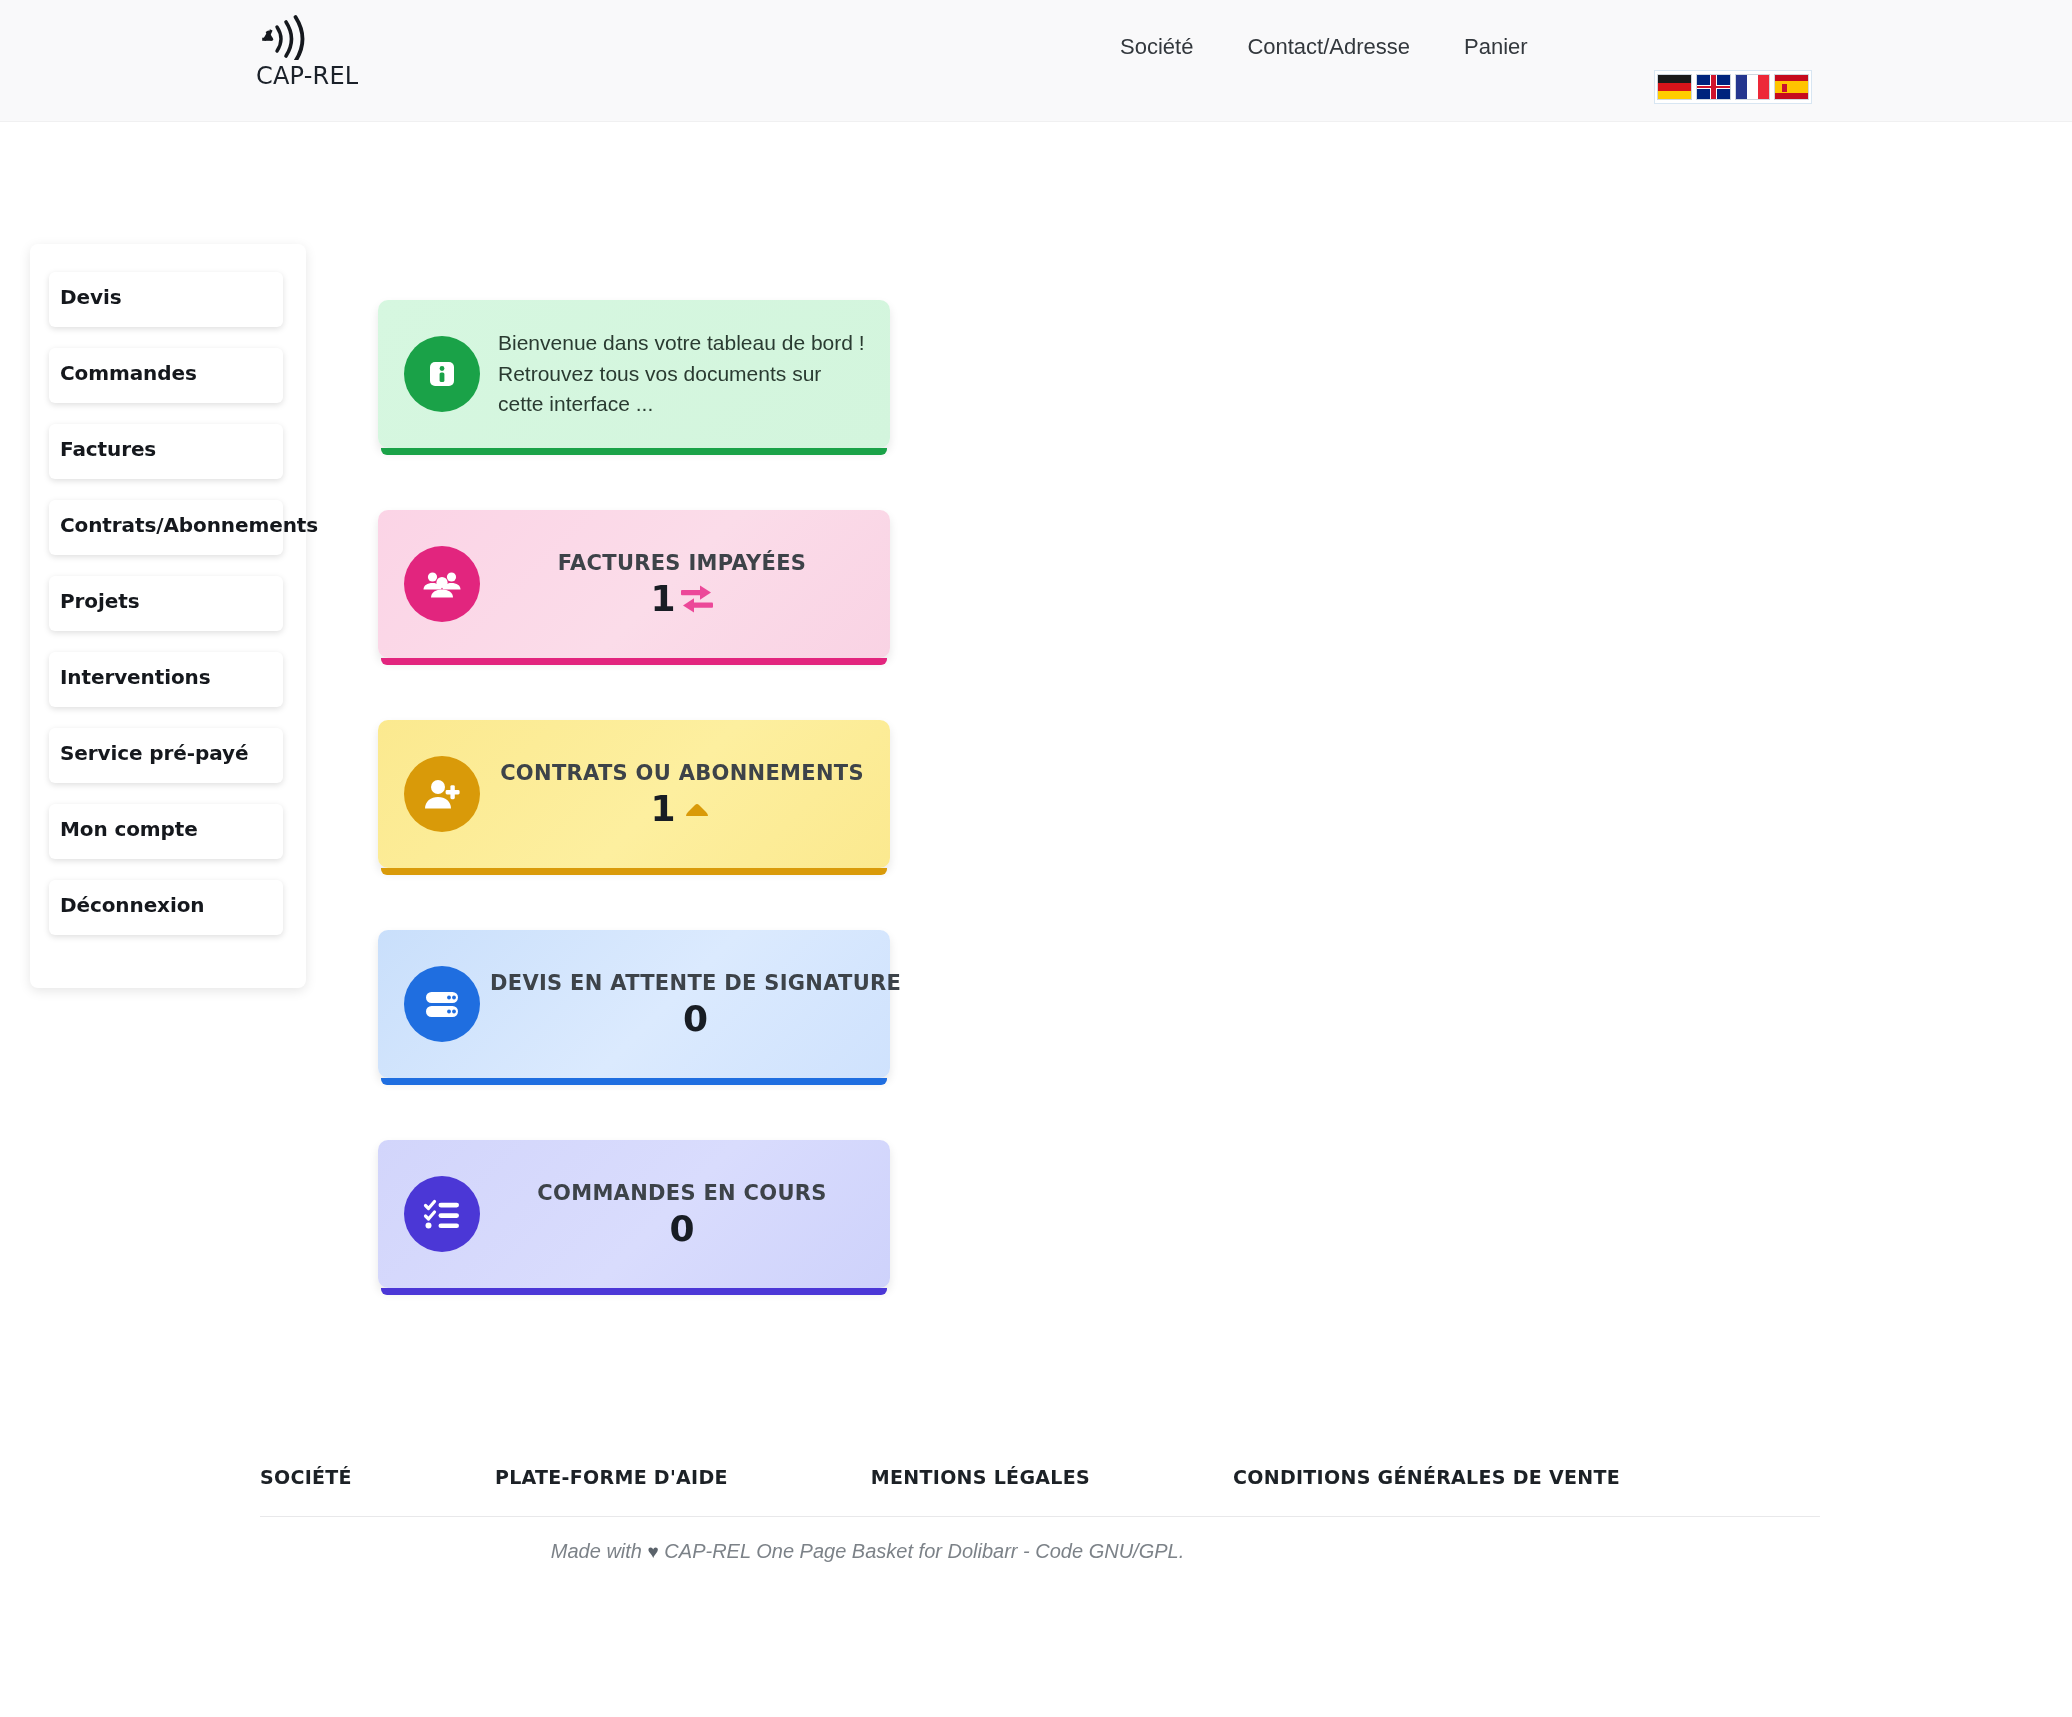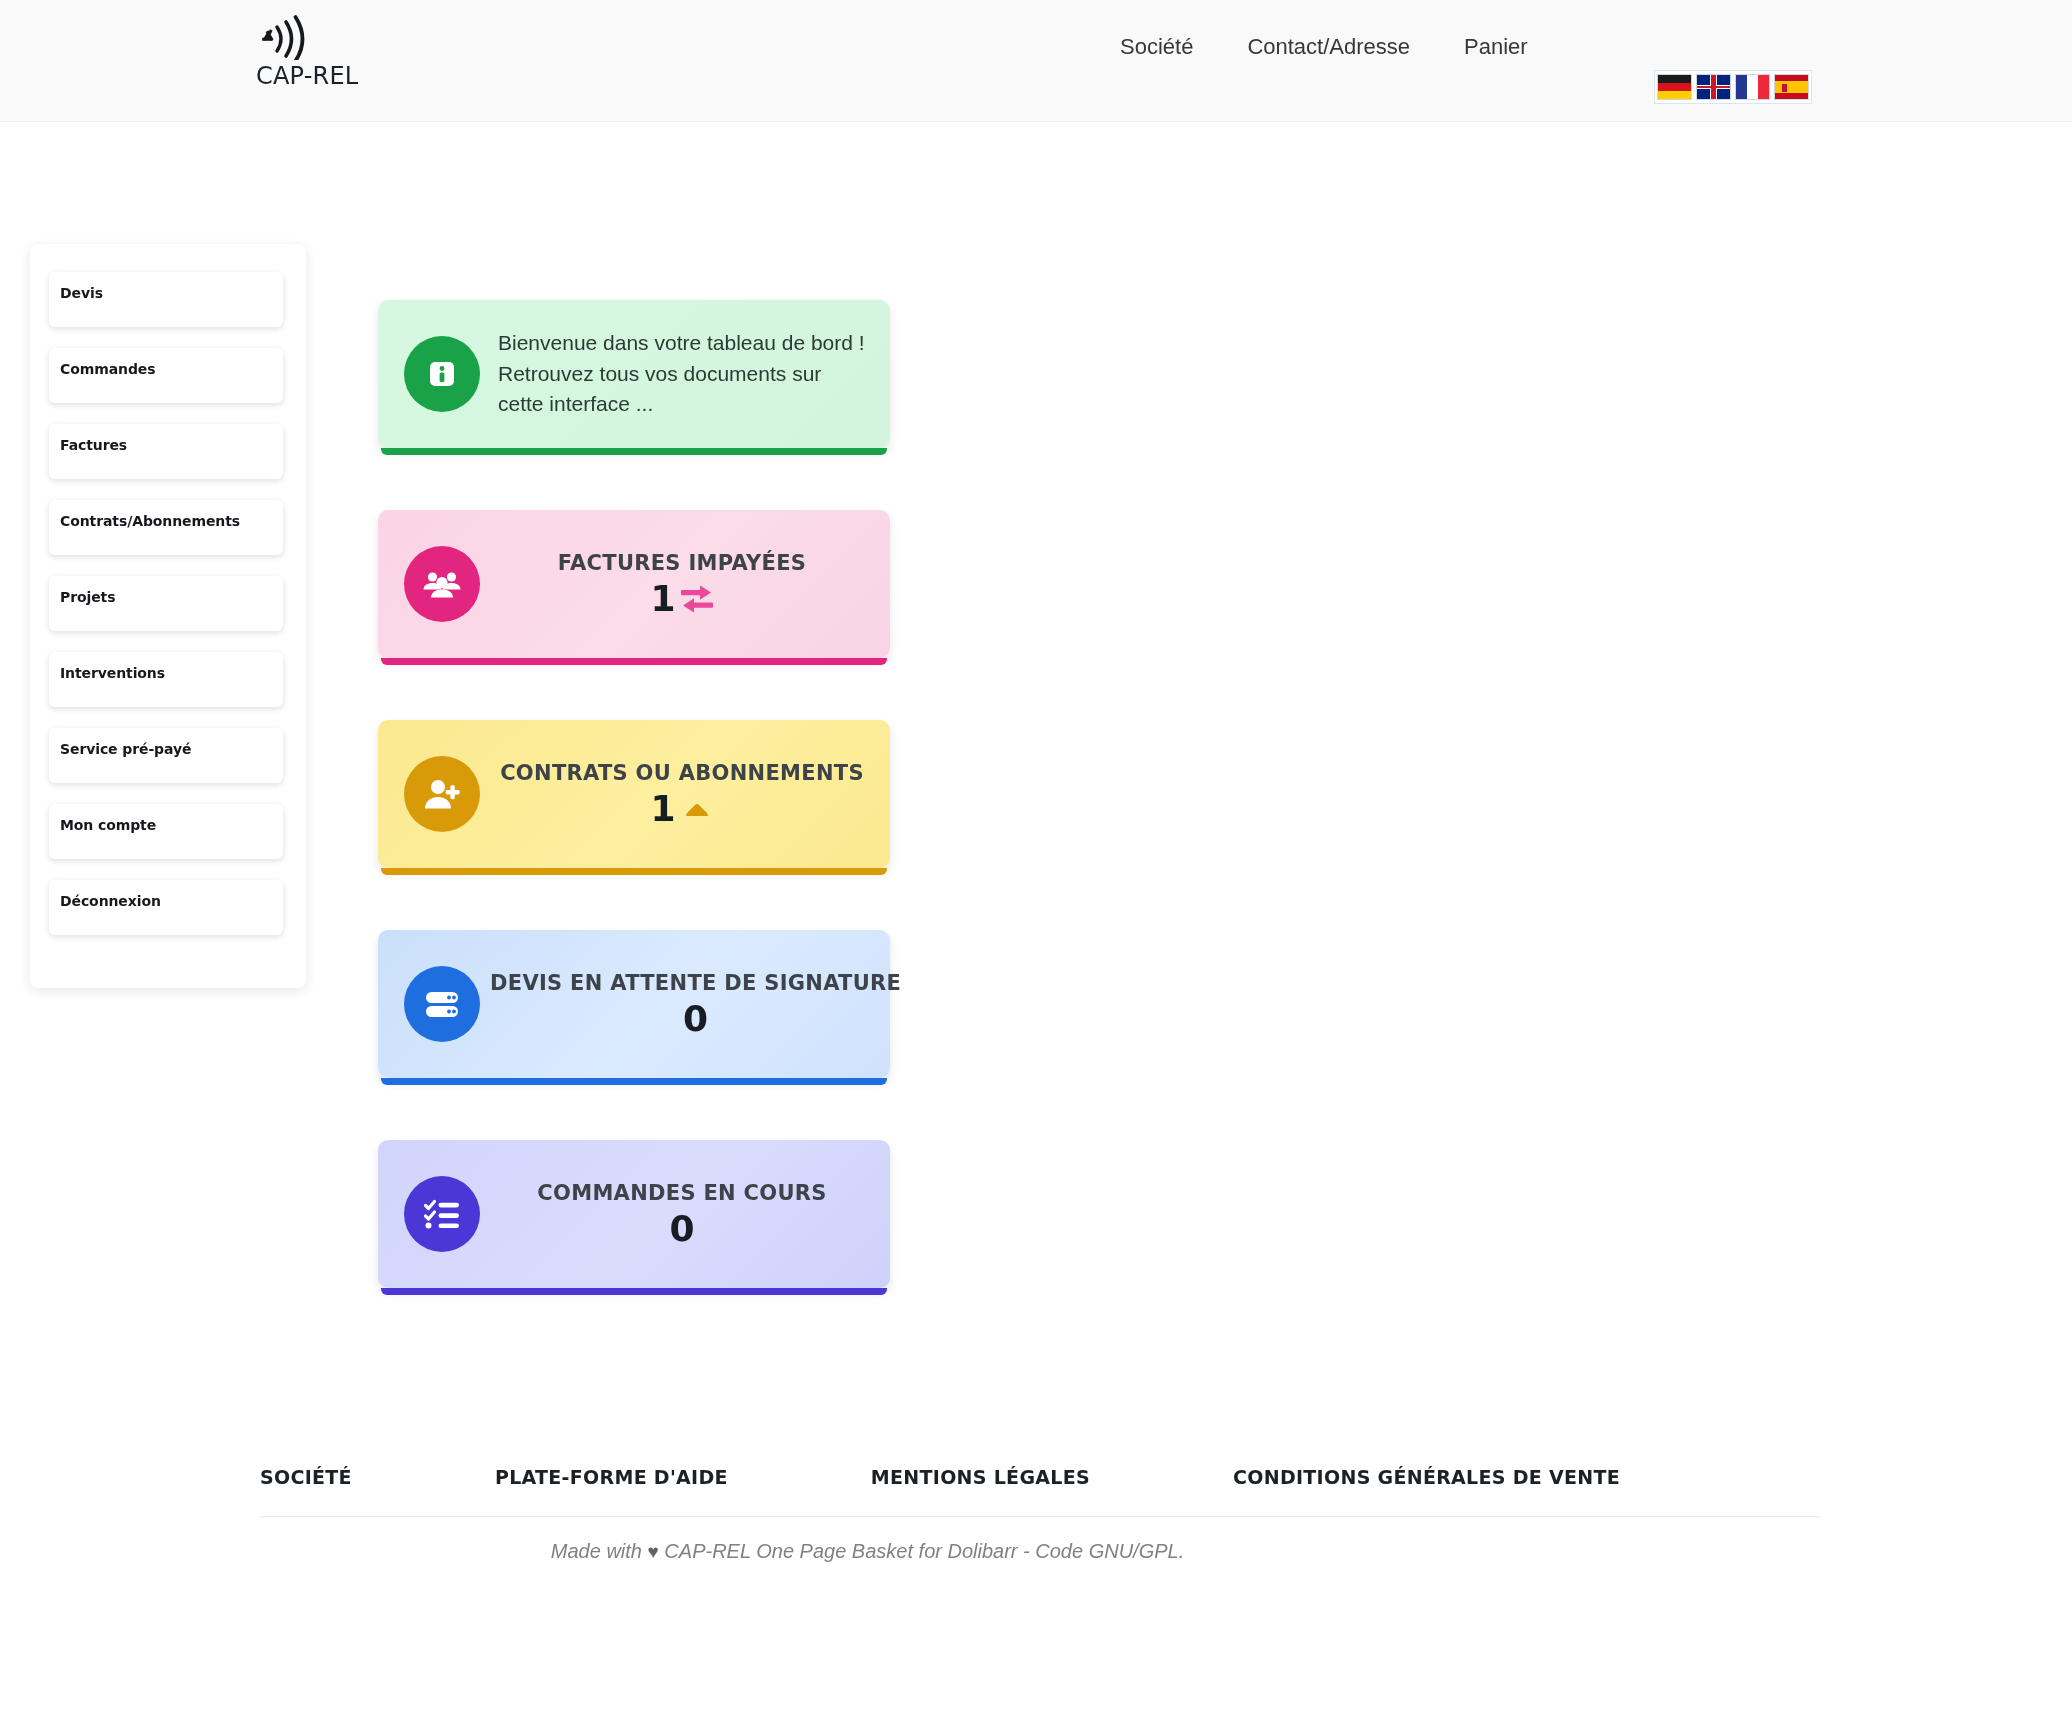--- a/index.html
+++ b/index.html
@@ -129,21 +129,21 @@
     display: block;
     width: 234px;
     min-height: 55px;
     background: #ffffff;
     border-radius: 6px;
     box-shadow: 0 2px 6px rgba(0,0,0,.13);
     margin-bottom: 21px;
     padding: 13px 0 14px 11px;
     text-decoration: none;
     color: #15181d;
-    font-size: 14px;
+    font-size: 20px;
     font-weight: 700;
     letter-spacing: -.1px;
     white-space: nowrap;
     font-family: "DejaVu Sans", sans-serif;
   }
   .side-item:last-child { margin-bottom: 1px; }
 
   
   .cards {
     position: absolute;

